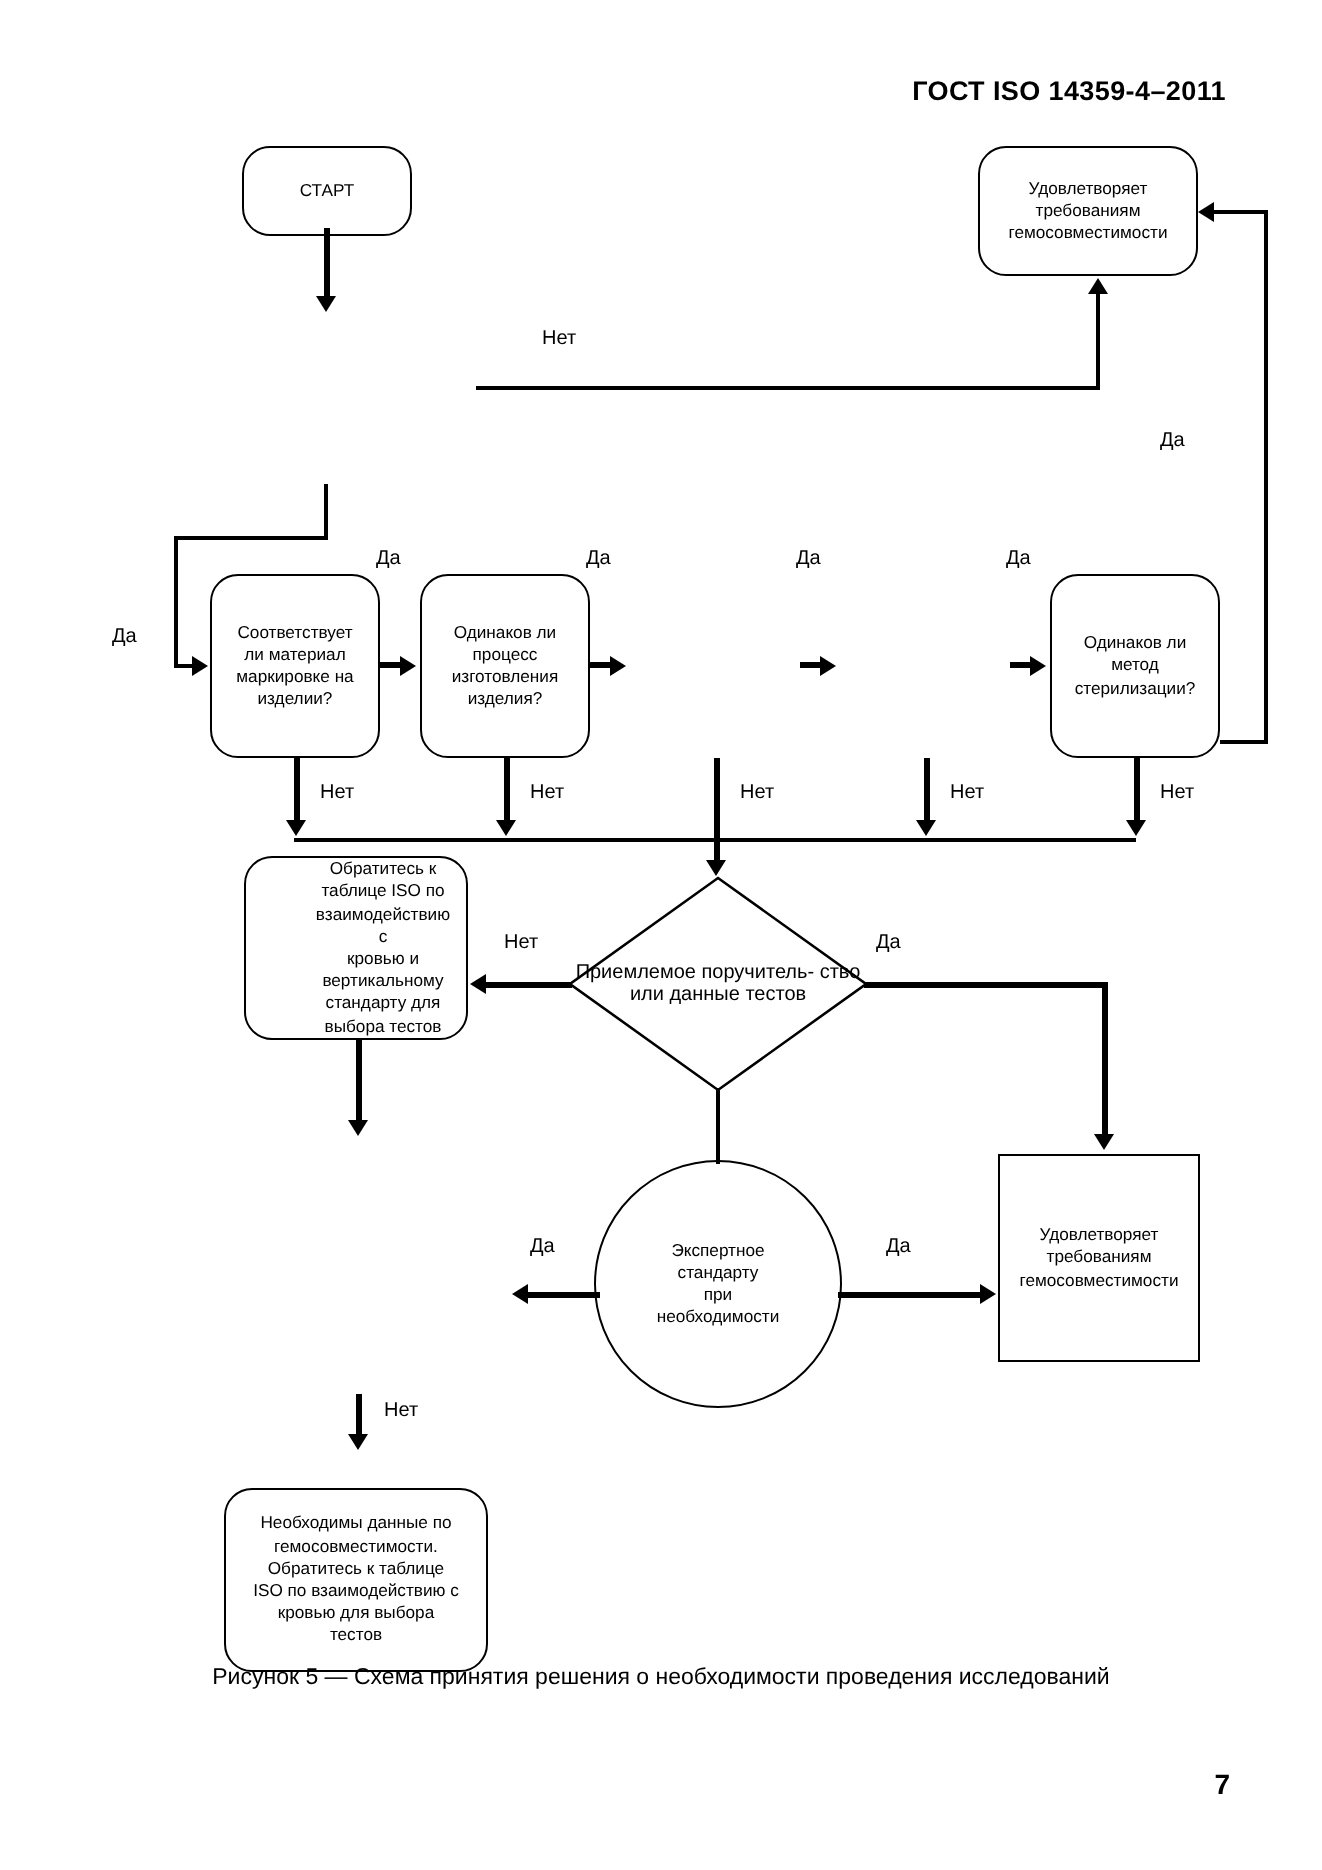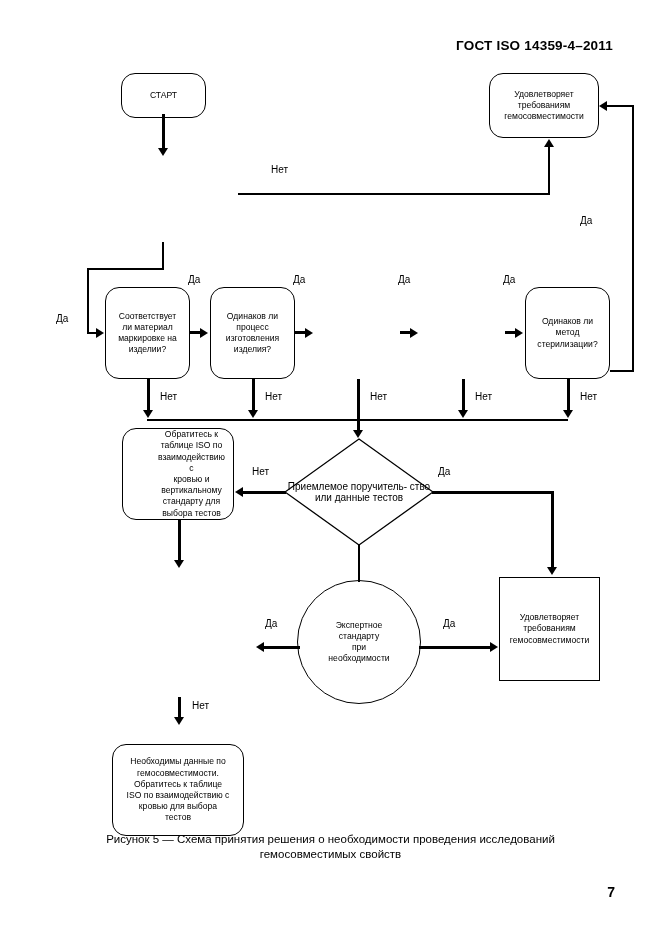--- a/index.html
+++ b/index.html
@@ -212,16 +212,15 @@
   <div class="ln thick-h" style="left:419px;top:646px;width:72px;"></div>
   <div class="arw right" style="left:490px;top:642px;"></div>
   <div class="elbl" style="left:443px;top:618px;">Да</div>
 
   <div class="ln thick-v" style="left:178px;top:697px;height:23px;"></div>
   <div class="arw down" style="left:174px;top:717px;"></div>
   <div class="elbl" style="left:192px;top:700px;">Нет</div>
 
   <div class="caption">
     <div>Рисунок 5 — Схема принятия решения о необходимости проведения исследований</div>
-    <div>гемосовместимых свойств</div>
   </div>
 
 </div>
 
 </body></html>

